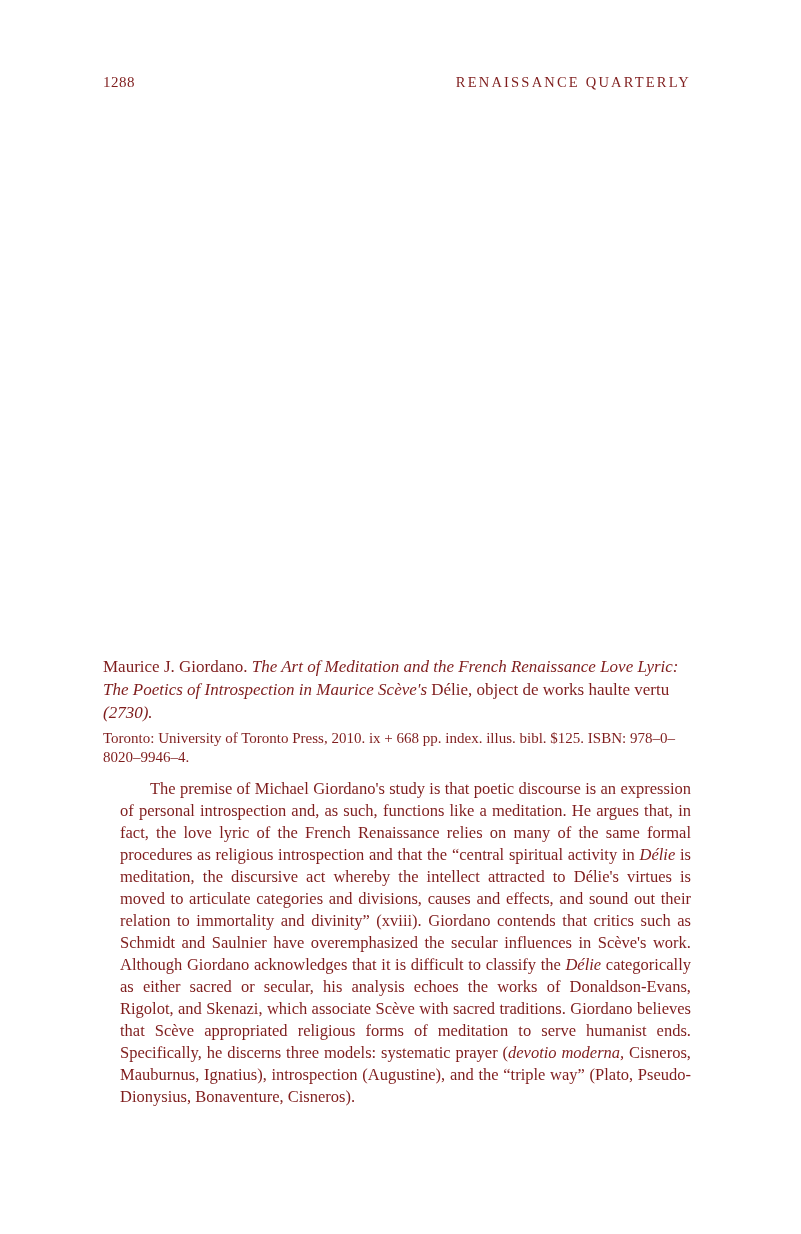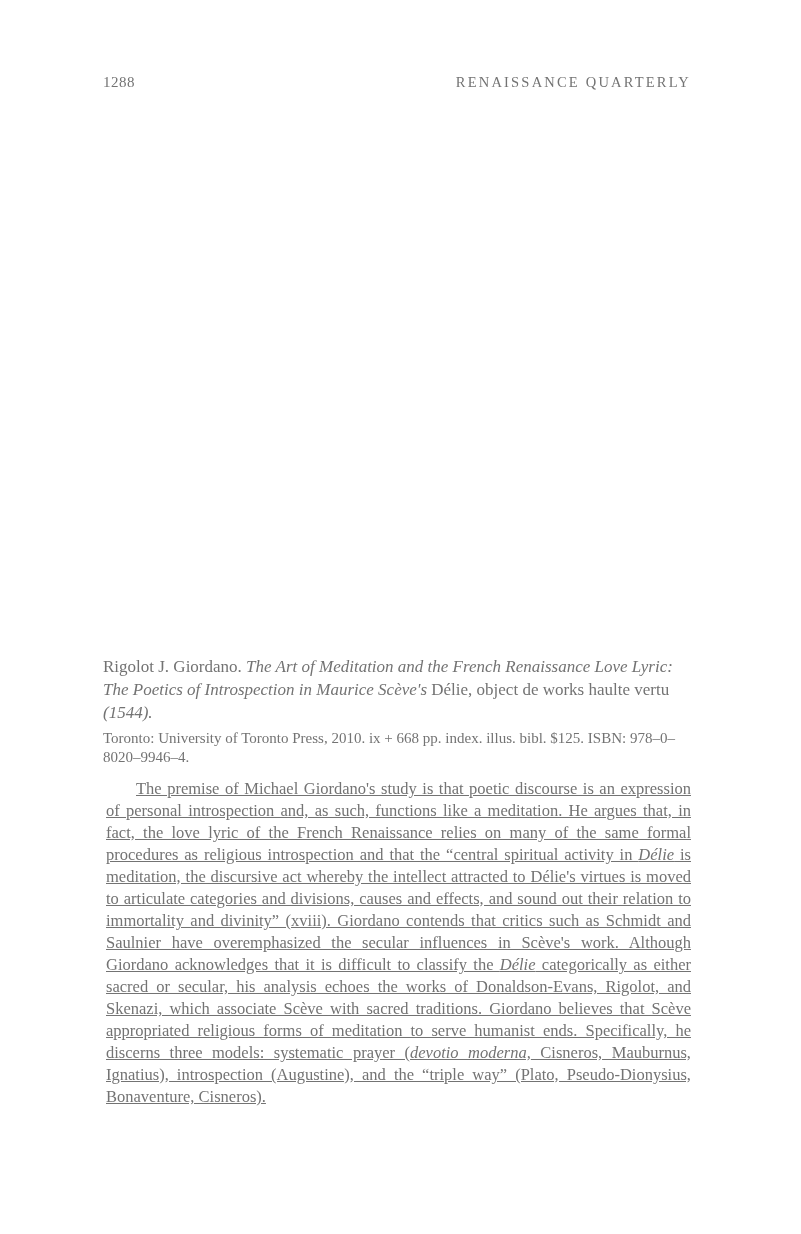--- a/index.html
+++ b/index.html
@@ -5,21 +5,21 @@
   html, body {
     margin: 0;
     padding: 0;
     background: #ffffff;
   }
   .page {
     position: relative;
     width: 801px;
     height: 1234px;
     background: #ffffff;
-    color: #737373;
+    color: #7f1d1d;
     font-family: "Liberation Serif", serif;
     overflow: hidden;
   }
   .running-head {
     position: absolute;
     top: 74px;
     left: 103px;
     width: 588px;
     height: 20px;
   }
@@ -50,40 +50,39 @@
     line-height: 23px;
     text-align: left;
   }
   .review-imprint {
     margin: 5px 0 0 0;
     font-size: 15px;
     line-height: 19px;
     text-align: left;
   }
   .review-body {
-    margin: 11px 0 0 3px;
+    margin: 11px 0 0 17px;
     font-size: 16.5px;
     line-height: 22px;
     text-align: justify;
     text-indent: 30px;
-    text-decoration: underline;
   }
   .it {
     font-style: italic;
   }
 </style>
 </head>
 <body>
 
 <div class="page">
 
   <header class="running-head">
     <span class="page-number">1288</span>
     <span class="journal-title">RENAISSANCE QUARTERLY</span>
   </header>
 
   <section class="review">
-    <h1 class="review-heading"><span>Rigolot J. Giordano. </span><span class="it">The Art of Meditation and the French Renaissance Love Lyric: The Poetics of Introspection in Maurice Scève's </span><span>Délie, object de works haulte vertu </span><span class="it">(1544).</span></h1>
+    <h1 class="review-heading"><span>Maurice J. Giordano. </span><span class="it">The Art of Meditation and the French Renaissance Love Lyric: The Poetics of Introspection in Maurice Scève's </span><span>Délie, object de works haulte vertu </span><span class="it">(2730).</span></h1>
     <p class="review-imprint">Toronto: University of Toronto Press, 2010. ix + 668 pp. index. illus. bibl. $125. ISBN: 978–0–8020–9946–4.</p>
     <p class="review-body"><span>The premise of Michael Giordano's study is that poetic discourse is an expression of personal introspection and, as such, functions like a meditation. He argues that, in fact, the love lyric of the French Renaissance relies on many of the same formal procedures as religious introspection and that the “central spiritual activity in </span><span class="it">Délie</span><span> is meditation, the discursive act whereby the intellect attracted to Délie's virtues is moved to articulate categories and divisions, causes and effects, and sound out their relation to immortality and divinity” (xviii). Giordano contends that critics such as Schmidt and Saulnier have overemphasized the secular influences in Scève's work. Although Giordano acknowledges that it is difficult to classify the </span><span class="it">Délie</span><span> categorically as either sacred or secular, his analysis echoes the works of Donaldson-Evans, Rigolot, and Skenazi, which associate Scève with sacred traditions. Giordano believes that Scève appropriated religious forms of meditation to serve humanist ends. Specifically, he discerns three models: systematic prayer (</span><span class="it">devotio moderna,</span><span> Cisneros, Mauburnus, Ignatius), introspection (Augustine), and the “triple way” (Plato, Pseudo-Dionysius, Bonaventure, Cisneros).</span></p>
   </section>
 
 </div>
 
 </body></html>

